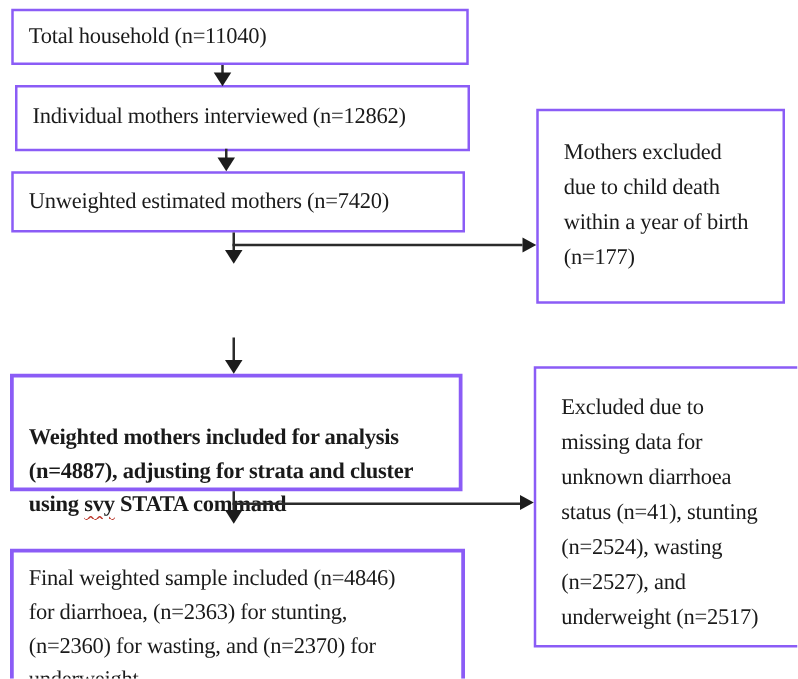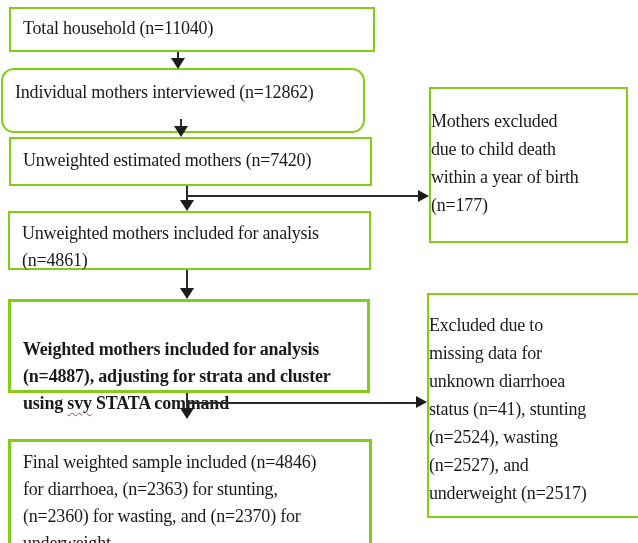--- a/index.html
+++ b/index.html
@@ -12,32 +12,32 @@
     width: 638px;
     height: 543px;
     background: #ffffff;
     font-family: "Liberation Serif", serif;
     color: #1a1a1a;
     overflow: hidden;
   }
   .box {
     position: absolute;
     box-sizing: border-box;
-    border: 2px solid #84cc16;
+    border: 2px solid #8b5cf6;
     background: #ffffff;
     font-size: 18px;
     line-height: 27px;
     white-space: pre-line;
     padding: 6px 8px 0 12px;
     letter-spacing: -0.2px;
   }
   .box.thick { border-width: 3px; }
   .sidebox {
     line-height: 28px;
-    padding: 18px 6px 0 0;
+    padding: 18px 6px 0 20px;
   }
   .vline {
     position: absolute;
     width: 2px;
     background: #2b2b2b;
   }
   .hline {
     position: absolute;
     height: 2px;
     background: #2b2b2b;
@@ -58,41 +58,39 @@
   }
   .squiggle {
     text-decoration: underline;
     text-decoration-style: wavy;
     text-decoration-color: #bb3a2e;
     text-decoration-thickness: 1px;
     text-underline-offset: 3px;
   }
   
   #box-1 { left: 9px;  top: 7px;   width: 366px; height: 45px; }
-  #box-2 { left: 1px;  top: 68px;  width: 364px; height: 65px; padding-top: 9px; border-radius: 13px; }
+  #box-2 { left: 12px;  top: 68px;  width: 364px; height: 53px; padding-top: 9px; }
   #box-3 { left: 9px;  top: 137px; width: 363px; height: 49px; padding-top: 8px; }
   #box-4 { left: 8px;  top: 211px; width: 363px; height: 59px; padding-top: 7px; }
   #box-5 { left: 8px;  top: 299px; width: 362px; height: 94px; padding-top: 7px; font-weight: bold; }
   #box-6 { left: 8px;  top: 419px; width: 364px; height: 114px; padding-top: 7px; margin-top: 20px; }
   #sidebox-1 { left: 429px; top: 87px;  width: 199px; height: 156px; }
   #sidebox-2 { left: 427px; top: 293px; width: 226px; height: 225px; padding-top: 16px; }
 </style>
 </head>
 <body>
 
 <div id="canvas">
 
   <div class="box" id="box-1">Total household (n=11040)</div>
 
   <div class="box" id="box-2">Individual mothers interviewed (n=12862)</div>
 
   <div class="box" id="box-3">Unweighted estimated mothers (n=7420)</div>
 
-  <div class="box" id="box-4">Unweighted mothers included for analysis
-(n=4861)</div>
 
   <div class="box thick" id="box-5">
     <span>Weighted mothers included for analysis
 (n=4887), adjusting for strata and cluster
 using </span><span class="squiggle">svy</span><span> STATA command</span>
   </div>
 
   <div class="box thick" id="box-6">Final weighted sample included (n=4846)
 for diarrhoea, (n=2363) for stunting,
 (n=2360) for wasting, and (n=2370) for

